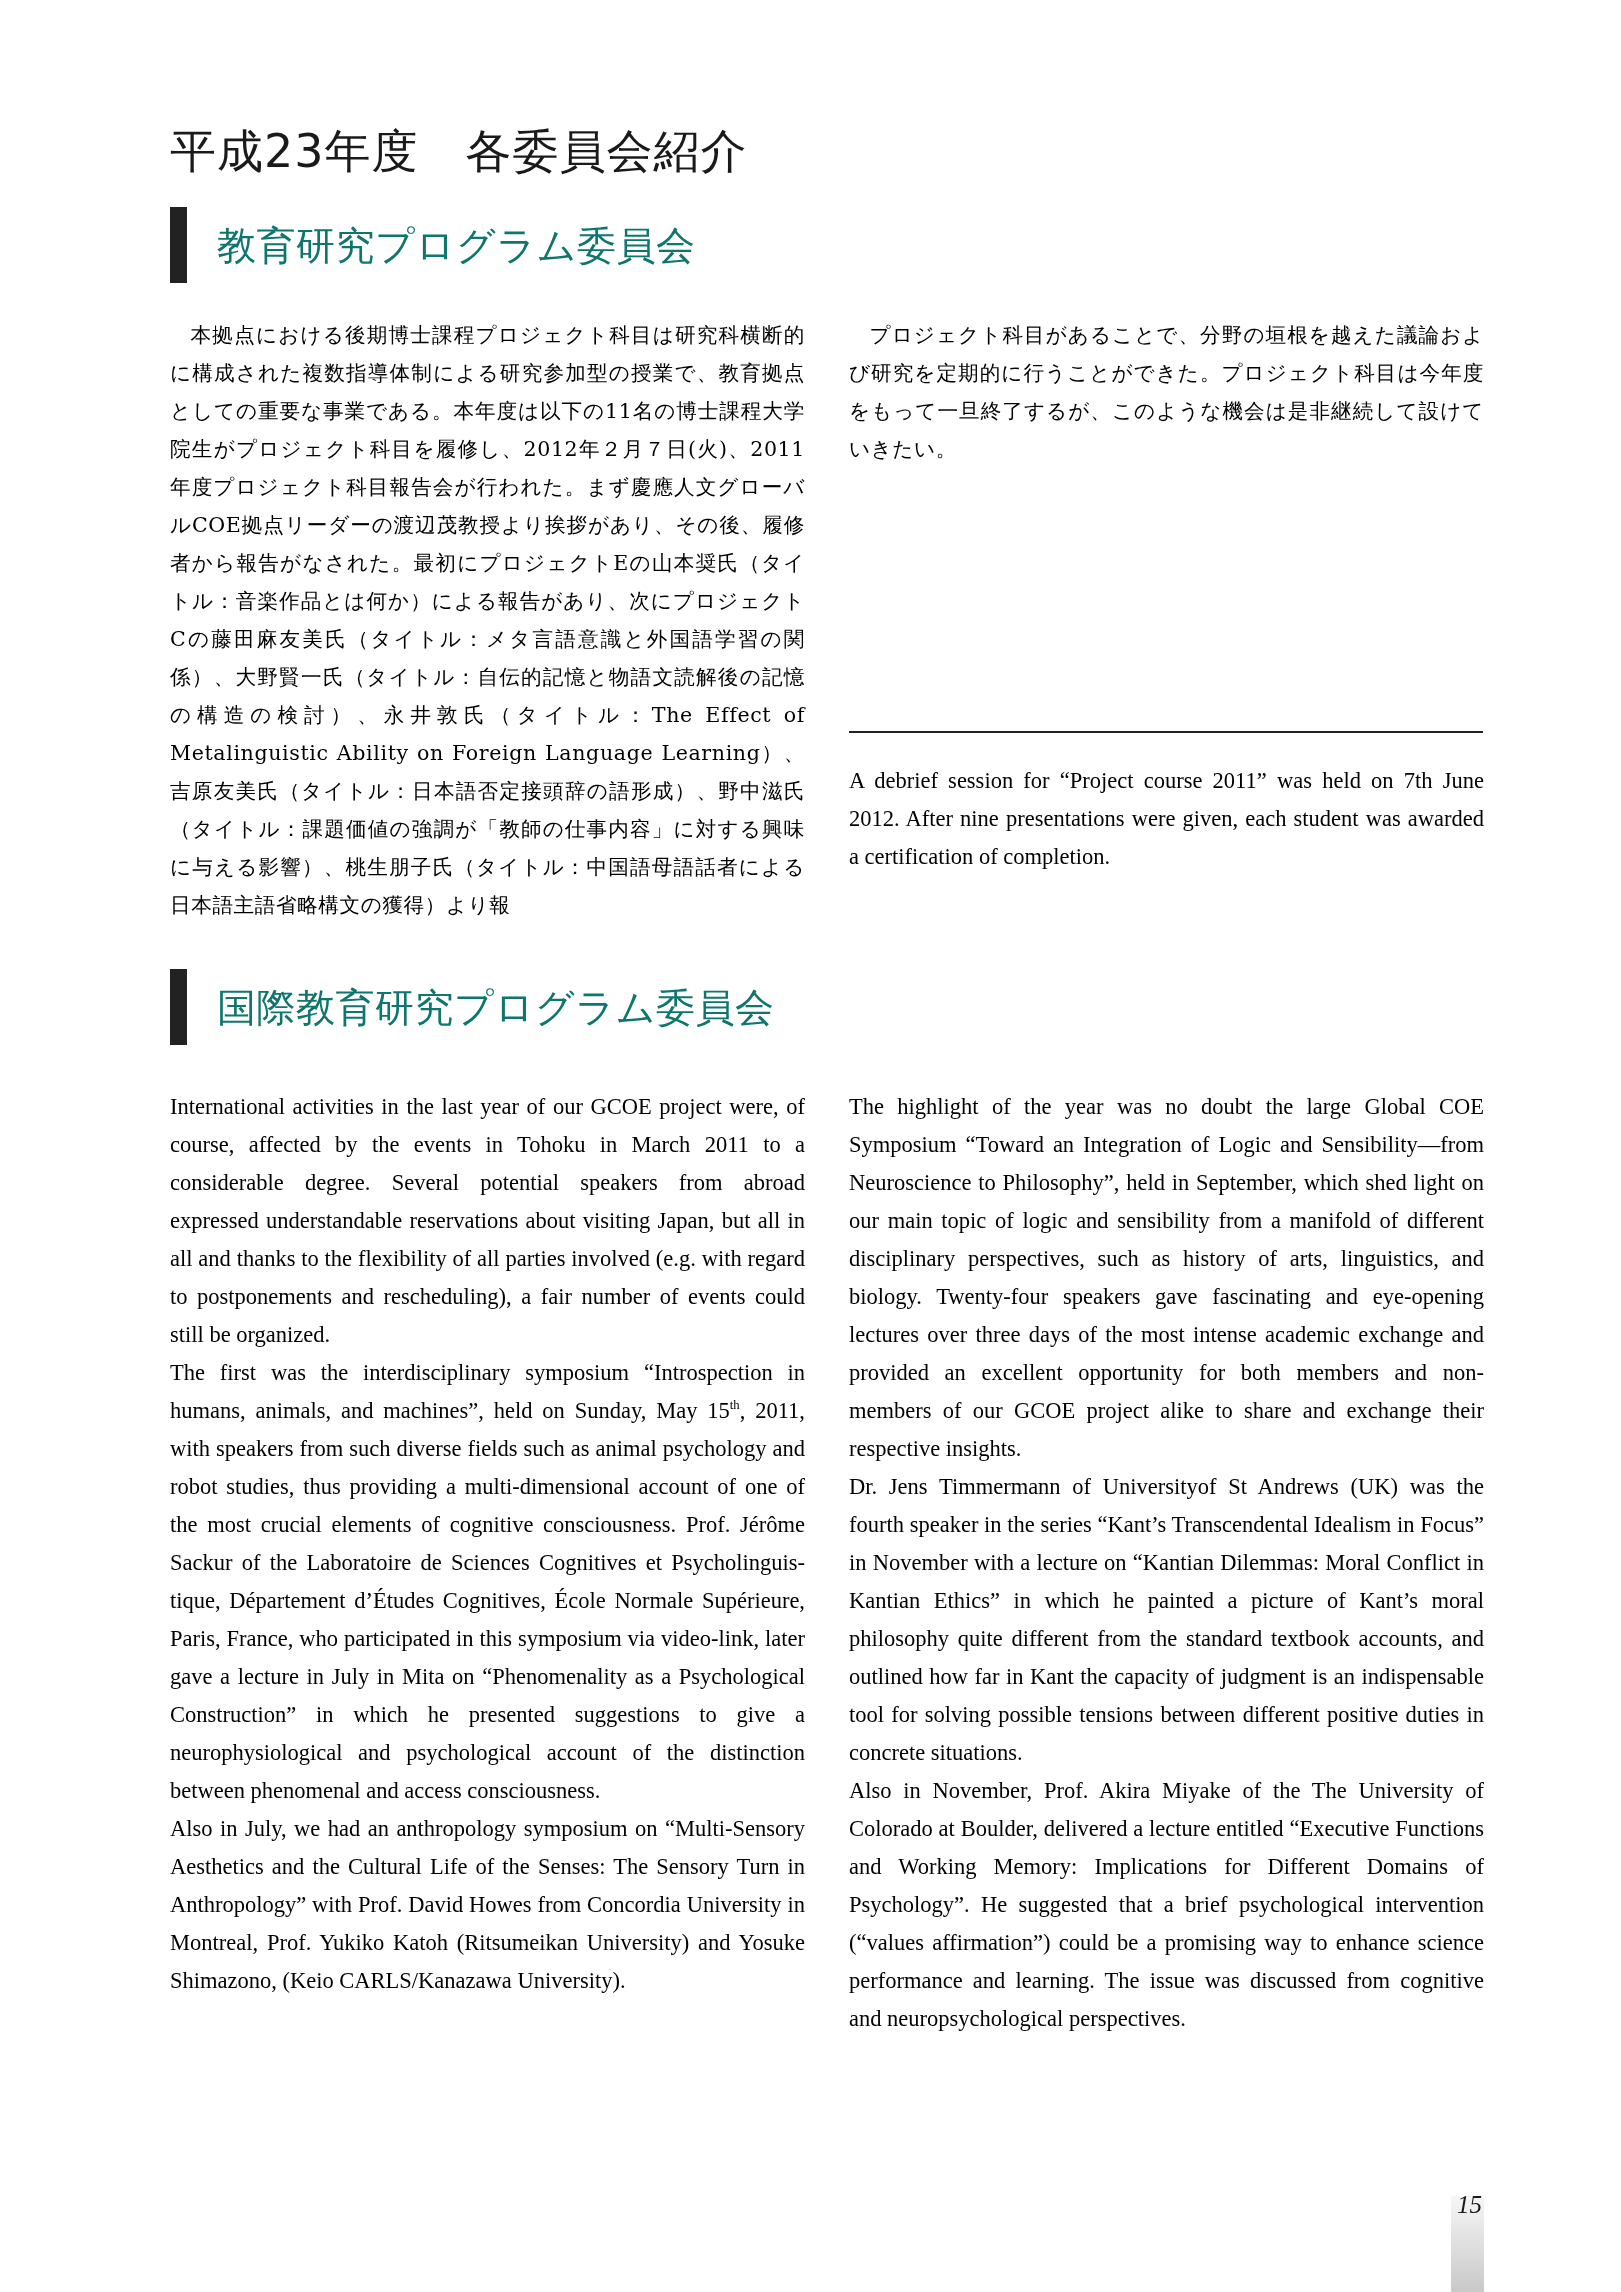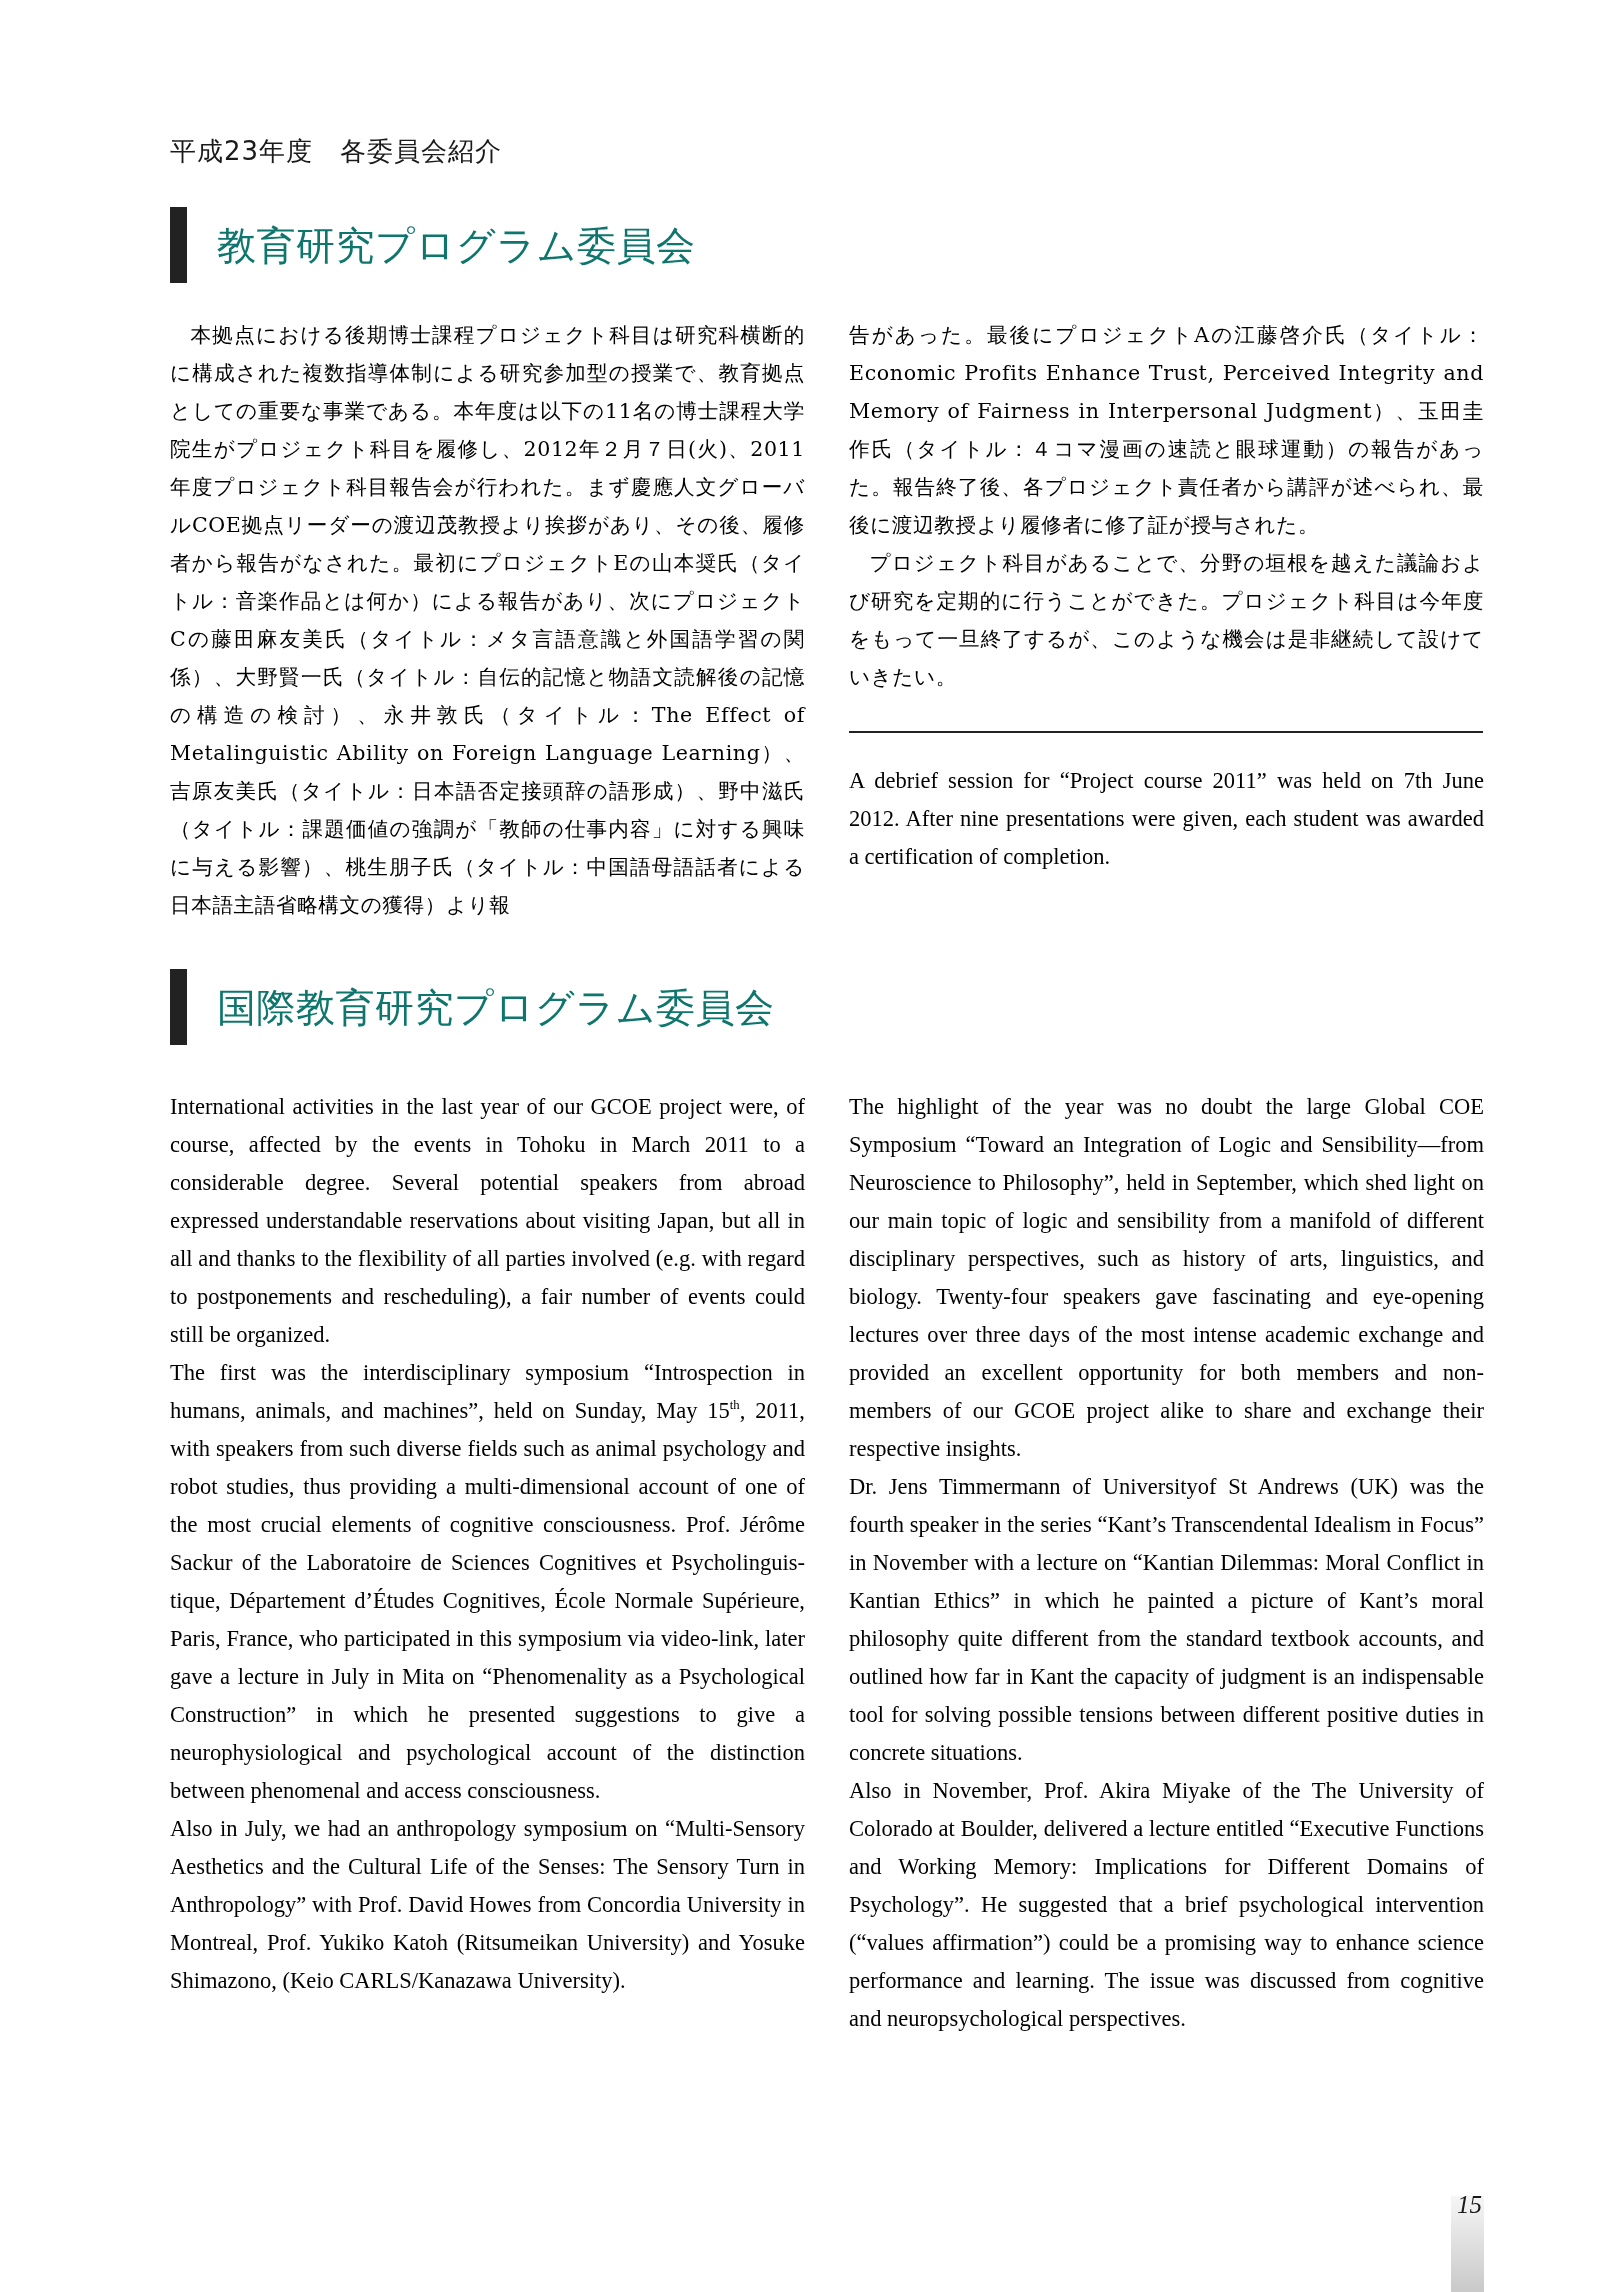--- a/index.html
+++ b/index.html
@@ -1,20 +1,20 @@
 <!DOCTYPE html>
 <html><head>
 <meta charset="utf-8">
 <style>
   html, body { margin: 0; padding: 0; background: #ffffff; }
   body { width: 1621px; height: 2293px; position: relative; overflow: hidden; color: #1a1a1a; }
 
   .page-title {
     position: absolute; left: 170px; top: 130px;
-    font-family: "DejaVu Sans", sans-serif; font-size: 26px; line-height: 43px;
+    font-family: "DejaVu Sans", sans-serif; font-size: 46px; line-height: 43px;
     letter-spacing: 1px; white-space: pre; color: #1a1a1a; text-align: right;
   }
 
   .section-heading { position: absolute; left: 170px; height: 76px; }
   .section-heading .bar {
     position: absolute; left: 0; top: 0; width: 16.7px; height: 76px; background: #222222;
   }
   .section-heading .heading-text {
     position: absolute; left: 47px; top: 13.7px;
     font-family: "DejaVu Sans", sans-serif; font-size: 39px; line-height: 49px;
@@ -70,21 +70,20 @@
 <div class="section-heading" id="sec1">
   <div class="bar"></div>
   <div class="heading-text">教育研究プログラム委員会</div>
 </div>
 
 <div class="col jp" id="jp-left">
   <p>本拠点における後期博士課程プロジェクト科目は研究科横断的に構成された複数指導体制による研究参加型の授業で、教育拠点としての重要な事業である。本年度は以下の11名の博士課程大学院生がプロジェクト科目を履修し、2012年２月７日(火)、2011年度プロジェクト科目報告会が行われた。まず慶應人文グローバルCOE拠点リーダーの渡辺茂教授より挨拶があり、その後、履修者から報告がなされた。最初にプロジェクトEの山本奨氏（タイトル：音楽作品とは何か）による報告があり、次にプロジェクトCの藤田麻友美氏（タイトル：メタ言語意識と外国語学習の関係）、大野賢一氏（タイトル：自伝的記憶と物語文読解後の記憶の構造の検討）、永井敦氏（タイトル：The Effect of Metalinguistic Ability on Foreign Language Learning）、吉原友美氏（タイトル：日本語否定接頭辞の語形成）、野中滋氏（タイトル：課題価値の強調が「教師の仕事内容」に対する興味に与える影響）、桃生朋子氏（タイトル：中国語母語話者による日本語主語省略構文の獲得）より報</p>
 </div>
 
 <div class="col jp" id="jp-right">
-  <p style="text-indent:0">告があった。最後にプロジェクトAの江藤啓介氏（タイトル：Economic Profits Enhance Trust, Perceived Integrity and Memory of Fairness in Interpersonal Judgment）、玉田圭作氏（タイトル：４コマ漫画の速読と眼球運動）の報告があった。報告終了後、各プロジェクト責任者から講評が述べられ、最後に渡辺教授より履修者に修了証が授与された。</p>
   <p>プロジェクト科目があることで、分野の垣根を越えた議論および研究を定期的に行うことができた。プロジェクト科目は今年度をもって一旦終了するが、このような機会は是非継続して設けていきたい。</p>
 </div>
 
 <div class="divider"></div>
 
 <div class="col en" id="en-summary">
   <p>A debrief session for “Project course 2011” was held on 7th June 2012. After nine presentations were given, each student was awarded a certification of completion.</p>
 </div>
 
 <div class="section-heading" id="sec2">

